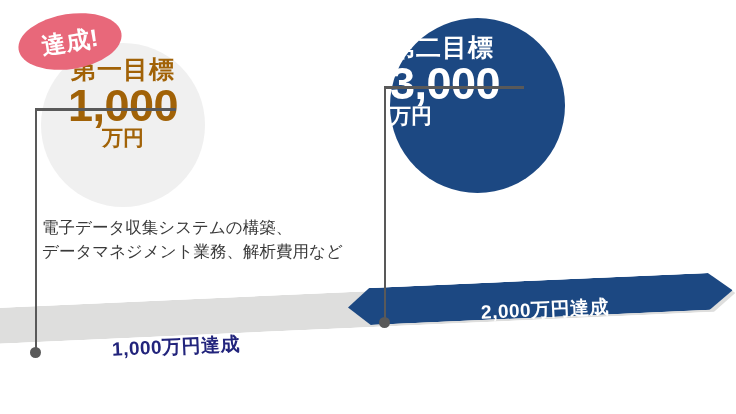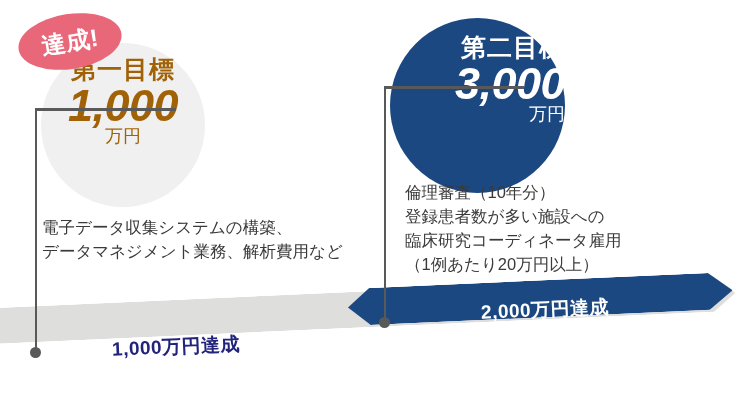--- a/index.html
+++ b/index.html
@@ -66,25 +66,24 @@
     font-size: 25px;
     font-weight: bold;
     letter-spacing: 1px;
     line-height: 1;
   }
   .goal-amount {
     font-size: 45px;
     font-weight: bold;
     line-height: 1.05;
     letter-spacing: -0.5px;
-    font-style: italic;
   }
   .goal-unit {
-    font-size: 18px;
-    font-weight: normal;
+    font-size: 21px;
+    font-weight: bold;
     line-height: 1;
     margin-top: -2px;
   }
   #goal1-divider {
     position: absolute;
     left: 37px;
     top: 108px;
     width: 139px;
     height: 3px;
     background: #595959;
@@ -101,21 +100,21 @@
     background: #1c4882;
   }
   #goal2-content {
     position: absolute;
     left: 390px;
     top: 18px;
     width: 175px;
     height: 175px;
     display: flex;
     flex-direction: column;
-    align-items: flex-end;
+    align-items: flex-start;
     justify-content: flex-start;
     padding-top: 17px;
     box-sizing: border-box;
     color: #ffffff;
   }
   #goal2-divider {
     position: absolute;
     left: 384px;
     top: 86px;
     width: 140px;
@@ -227,18 +226,14 @@
   <div id="goal2-circle"></div>
   <div id="goal2-content">
     <div class="goal-title">第二目標</div>
     <div class="goal-amount">3,000</div>
     <div class="goal-unit">万円</div>
   </div>
   <div id="goal2-divider"></div>
 
   <div id="desc-left" class="desc">電子データ収集システムの構築、
 データマネジメント業務、解析費用など</div>
-  <div id="desc-right" class="desc">倫理審査（10年分）
-登録患者数が多い施設への
-臨床研究コーディネータ雇用
-（1例あたり20万円以上）</div>
 
 </div>
 
 </body></html>

